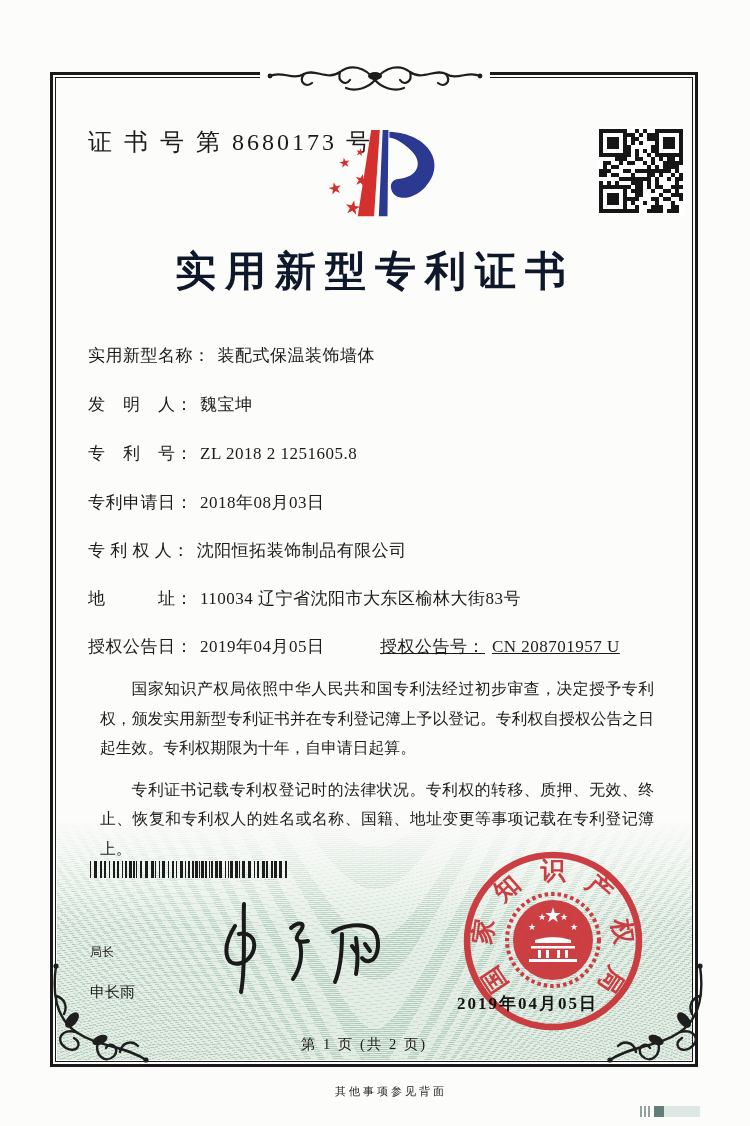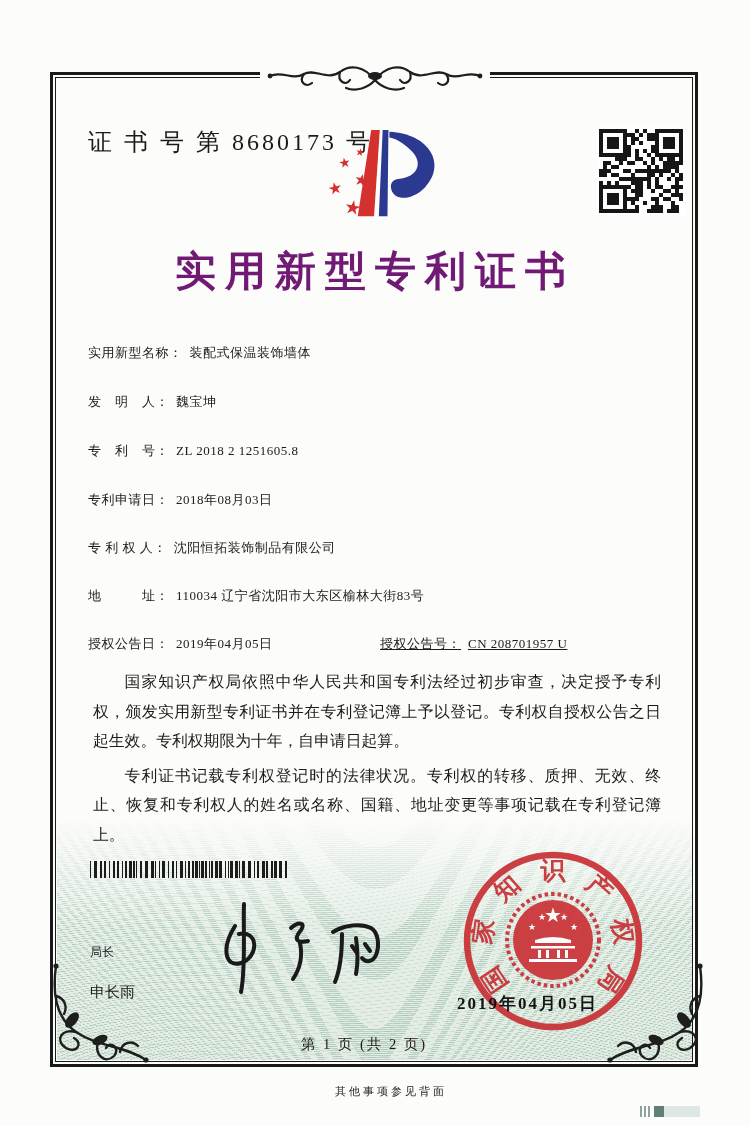--- a/index.html
+++ b/index.html
@@ -10,28 +10,28 @@
   .waves{position:absolute;left:57px;top:818px;width:636px;height:242px;z-index:0;
     background:
       linear-gradient(to bottom, rgba(252,252,250,1) 0%, rgba(252,252,250,0) 45%),
       repeating-radial-gradient(ellipse 900px 260px at 50% 125%, rgba(122,168,144,.40) 0 1.6px, rgba(255,255,255,0) 1.6px 7px),
       repeating-radial-gradient(ellipse 1100px 420px at 20% -40%, rgba(122,168,144,.22) 0 1.5px, rgba(255,255,255,0) 1.5px 9px),
       linear-gradient(#e9f1ea,#e2ecE3);}
   .certno{position:absolute;left:88px;top:126px;font-size:24px;letter-spacing:3px;z-index:2;}
   .logo{position:absolute;left:303px;top:120px;z-index:2;}
   .qr{position:absolute;left:597px;top:127px;z-index:2;}
   .title{position:absolute;left:0;top:244px;width:750px;text-align:center;font-size:41px;
-         font-weight:700;letter-spacing:9px;color:#701a75;z-index:2;}
-  .row{position:absolute;left:88px;width:576px;font-size:13px;letter-spacing:.5px;z-index:2;white-space:nowrap;}
+         font-weight:700;letter-spacing:9px;color:#0f172a;z-index:2;}
+  .row{position:absolute;left:88px;width:576px;font-size:17px;letter-spacing:.5px;z-index:2;white-space:nowrap;}
   .row .val{margin-left:7px;}
   .row .pair2{position:absolute;left:292px;text-decoration:underline;}
   .r1{top:344px}.r2{top:393px}.r3{top:442px}.r4{top:491px}.r5{top:539px}.r6{top:587px}.r7{top:635px}
   .body-text{position:absolute;left:88px;top:662px;width:578px;font-size:15.8px;line-height:29.5px;
              text-align:justify;z-index:2;}
-  .body-text p{margin:5px;text-indent:2em;}
+  .body-text p{margin:12px;text-indent:2em;}
   .barcode{position:absolute;left:90px;top:861px;z-index:2;}
   .sig-title{position:absolute;left:90px;top:944px;font-size:12px;z-index:2;
              font-family:Liberation Sans, sans-serif;}
   .sig-name{position:absolute;left:90px;top:983px;font-size:15px;z-index:2;
             font-family:"Liberation Sans","DejaVu Sans",sans-serif;}
   .signature{position:absolute;left:205px;top:896px;z-index:3;}
   .seal{position:absolute;left:446px;top:846px;z-index:2;}
   .seal-date{position:absolute;left:457px;top:992px;font-size:17px;font-weight:600;
              letter-spacing:2px;color:#141414;z-index:4;}
   .pageno{position:absolute;left:0;top:1035px;width:728px;text-align:center;font-size:14.5px;

